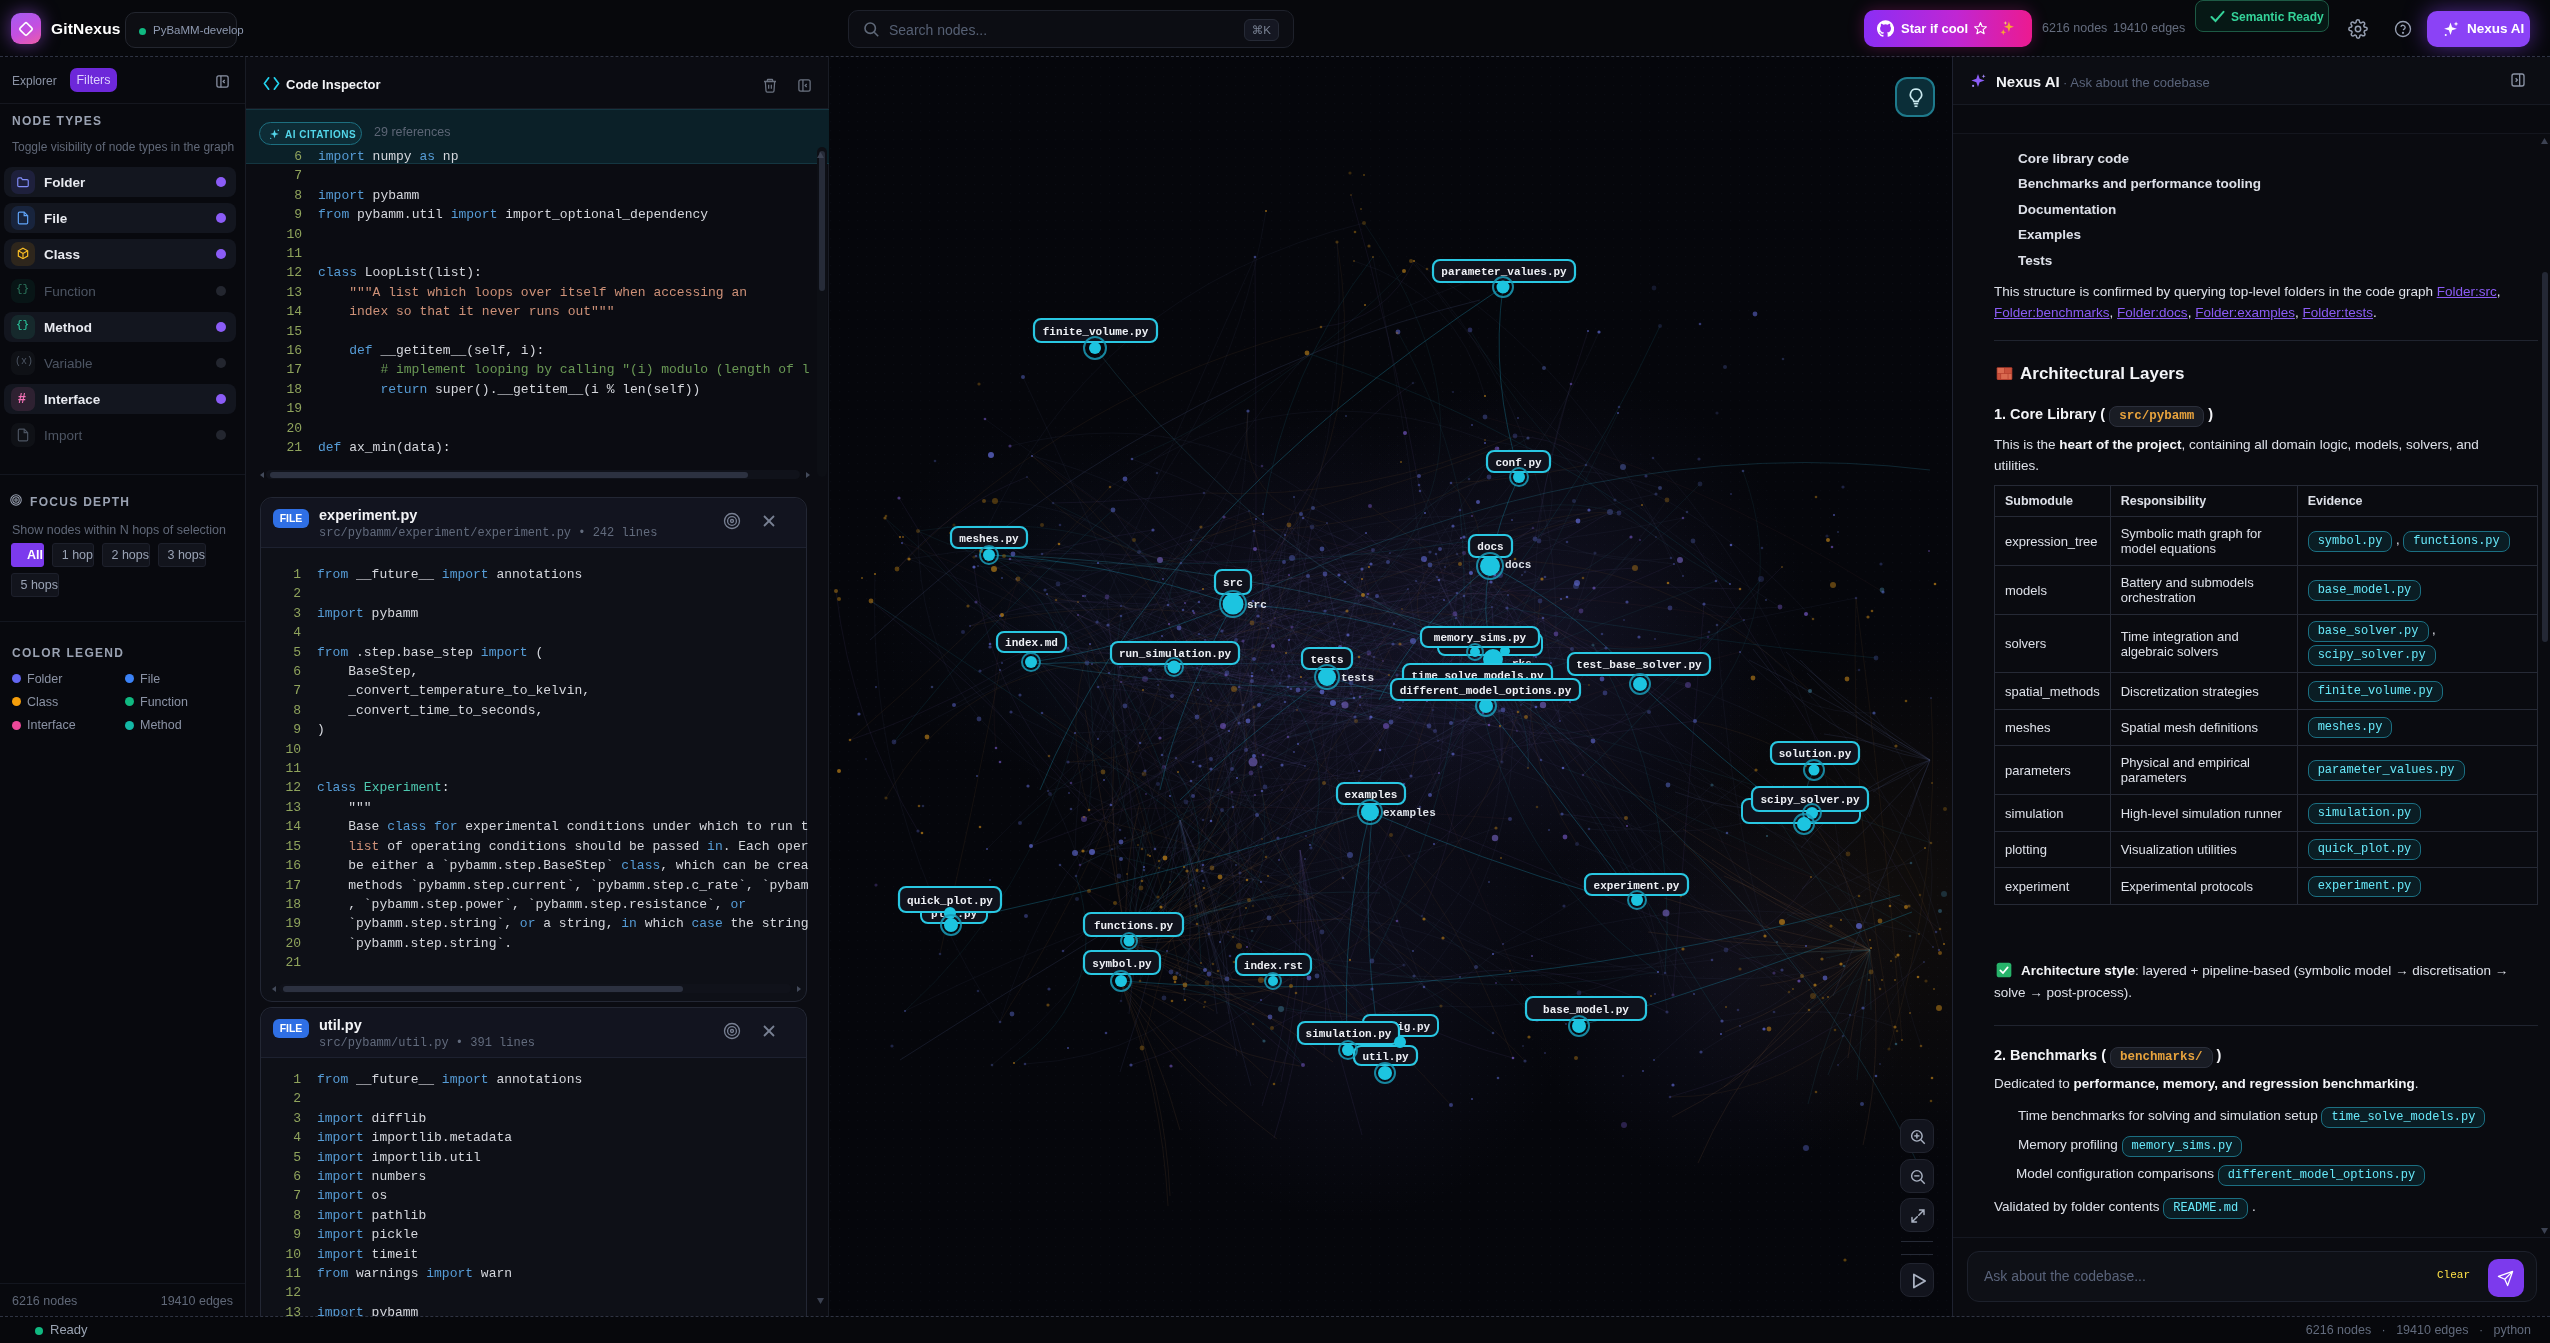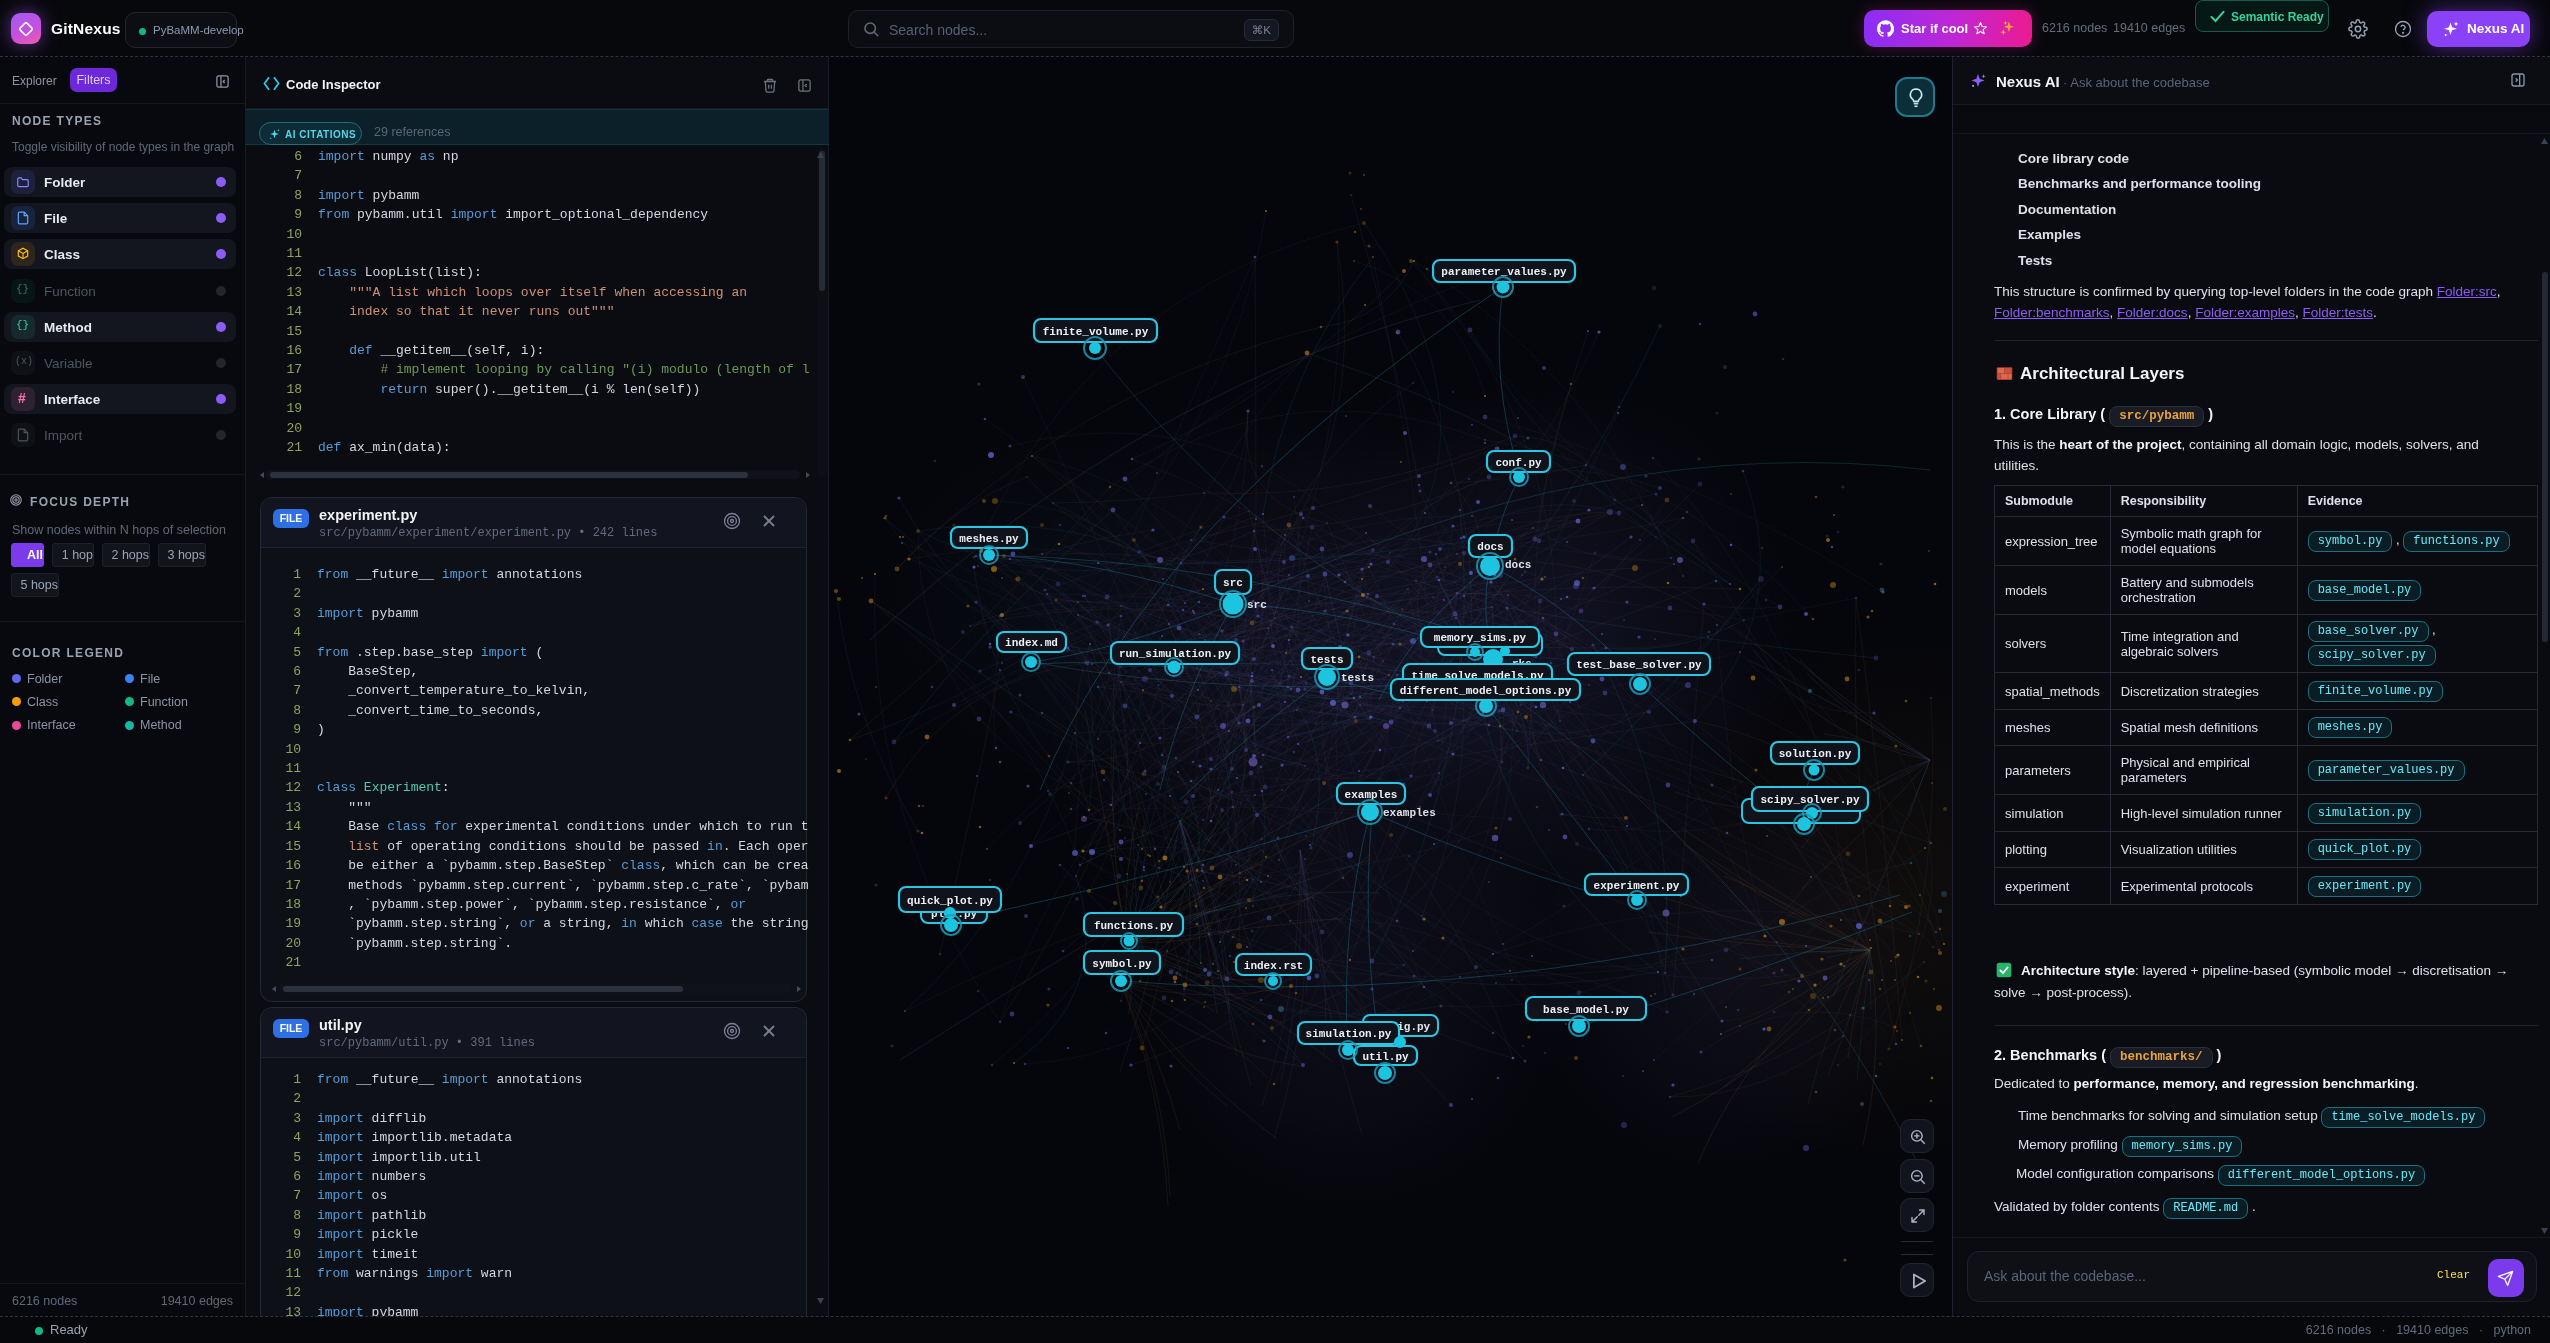--- a/index.html
+++ b/index.html
@@ -49,21 +49,21 @@
 .sechead { position:absolute; font-size:12px; font-weight:bold; letter-spacing:1.3px; color:#9aa2b2; }
 .hopbtn { position:absolute; height:24px; border-radius:3px; background:#12141c; border:1px solid #1d202b;
   color:#9aa3b5; font-size:12.5px; text-align:right; }
 .legend-dot { position:absolute; width:9px; height:9px; border-radius:50%; }
 .legend-lbl { position:absolute; font-size:12.5px; color:#8b93a5; }
 
 
 #inspector { position:absolute; left:246px; top:57px; width:583px; height:1259px; background:#0b0c12;
   border-right:1px solid #191c25; }
 #insp-head { position:absolute; left:0; top:0; width:583px; height:52px; border-bottom:1px solid #171a23; }
-#aicite { position:absolute; left:0; top:52px; width:583px; height:36px; background:#0b2028;
+#aicite { position:absolute; left:0; top:52px; width:583px; height:55px; background:#0b2028;
   border-top:1px solid #143641; border-bottom:1px solid #143641; }
 #aicite .chip { position:absolute; left:13px; top:12px; width:103px; height:23px; border:1px solid #1d6f80;
   border-radius:12px; background:rgba(20,80,95,.25); }
 #aicite .chip span { position:absolute; left:25px; top:6px; font-size:10px; font-weight:bold; letter-spacing:.5px; color:#53d6ea; white-space:nowrap;}
 #aicite .refs { position:absolute; left:128px; top:15px; font-size:12.5px; color:#5c6575;}
 .codeblock { position:absolute; font-family:"Liberation Mono",monospace; font-size:13px; line-height:19.4px; white-space:pre; }
 .codeblock .ln { display:inline-block; width:72px; text-align:right; color:#8fa35c; padding-right:16px; }
 .k { color:#569cd6; } .s { color:#ce9178; } .c { color:#6a9955; } .w { color:#d5d7dd; } .t2 { color:#4ec9b0; }
 .filecard { position:absolute; left:14px; width:547px; background:#0e1017; border:1px solid #232734; border-radius:12px; }
 .filecard .ln { width:56px; }

